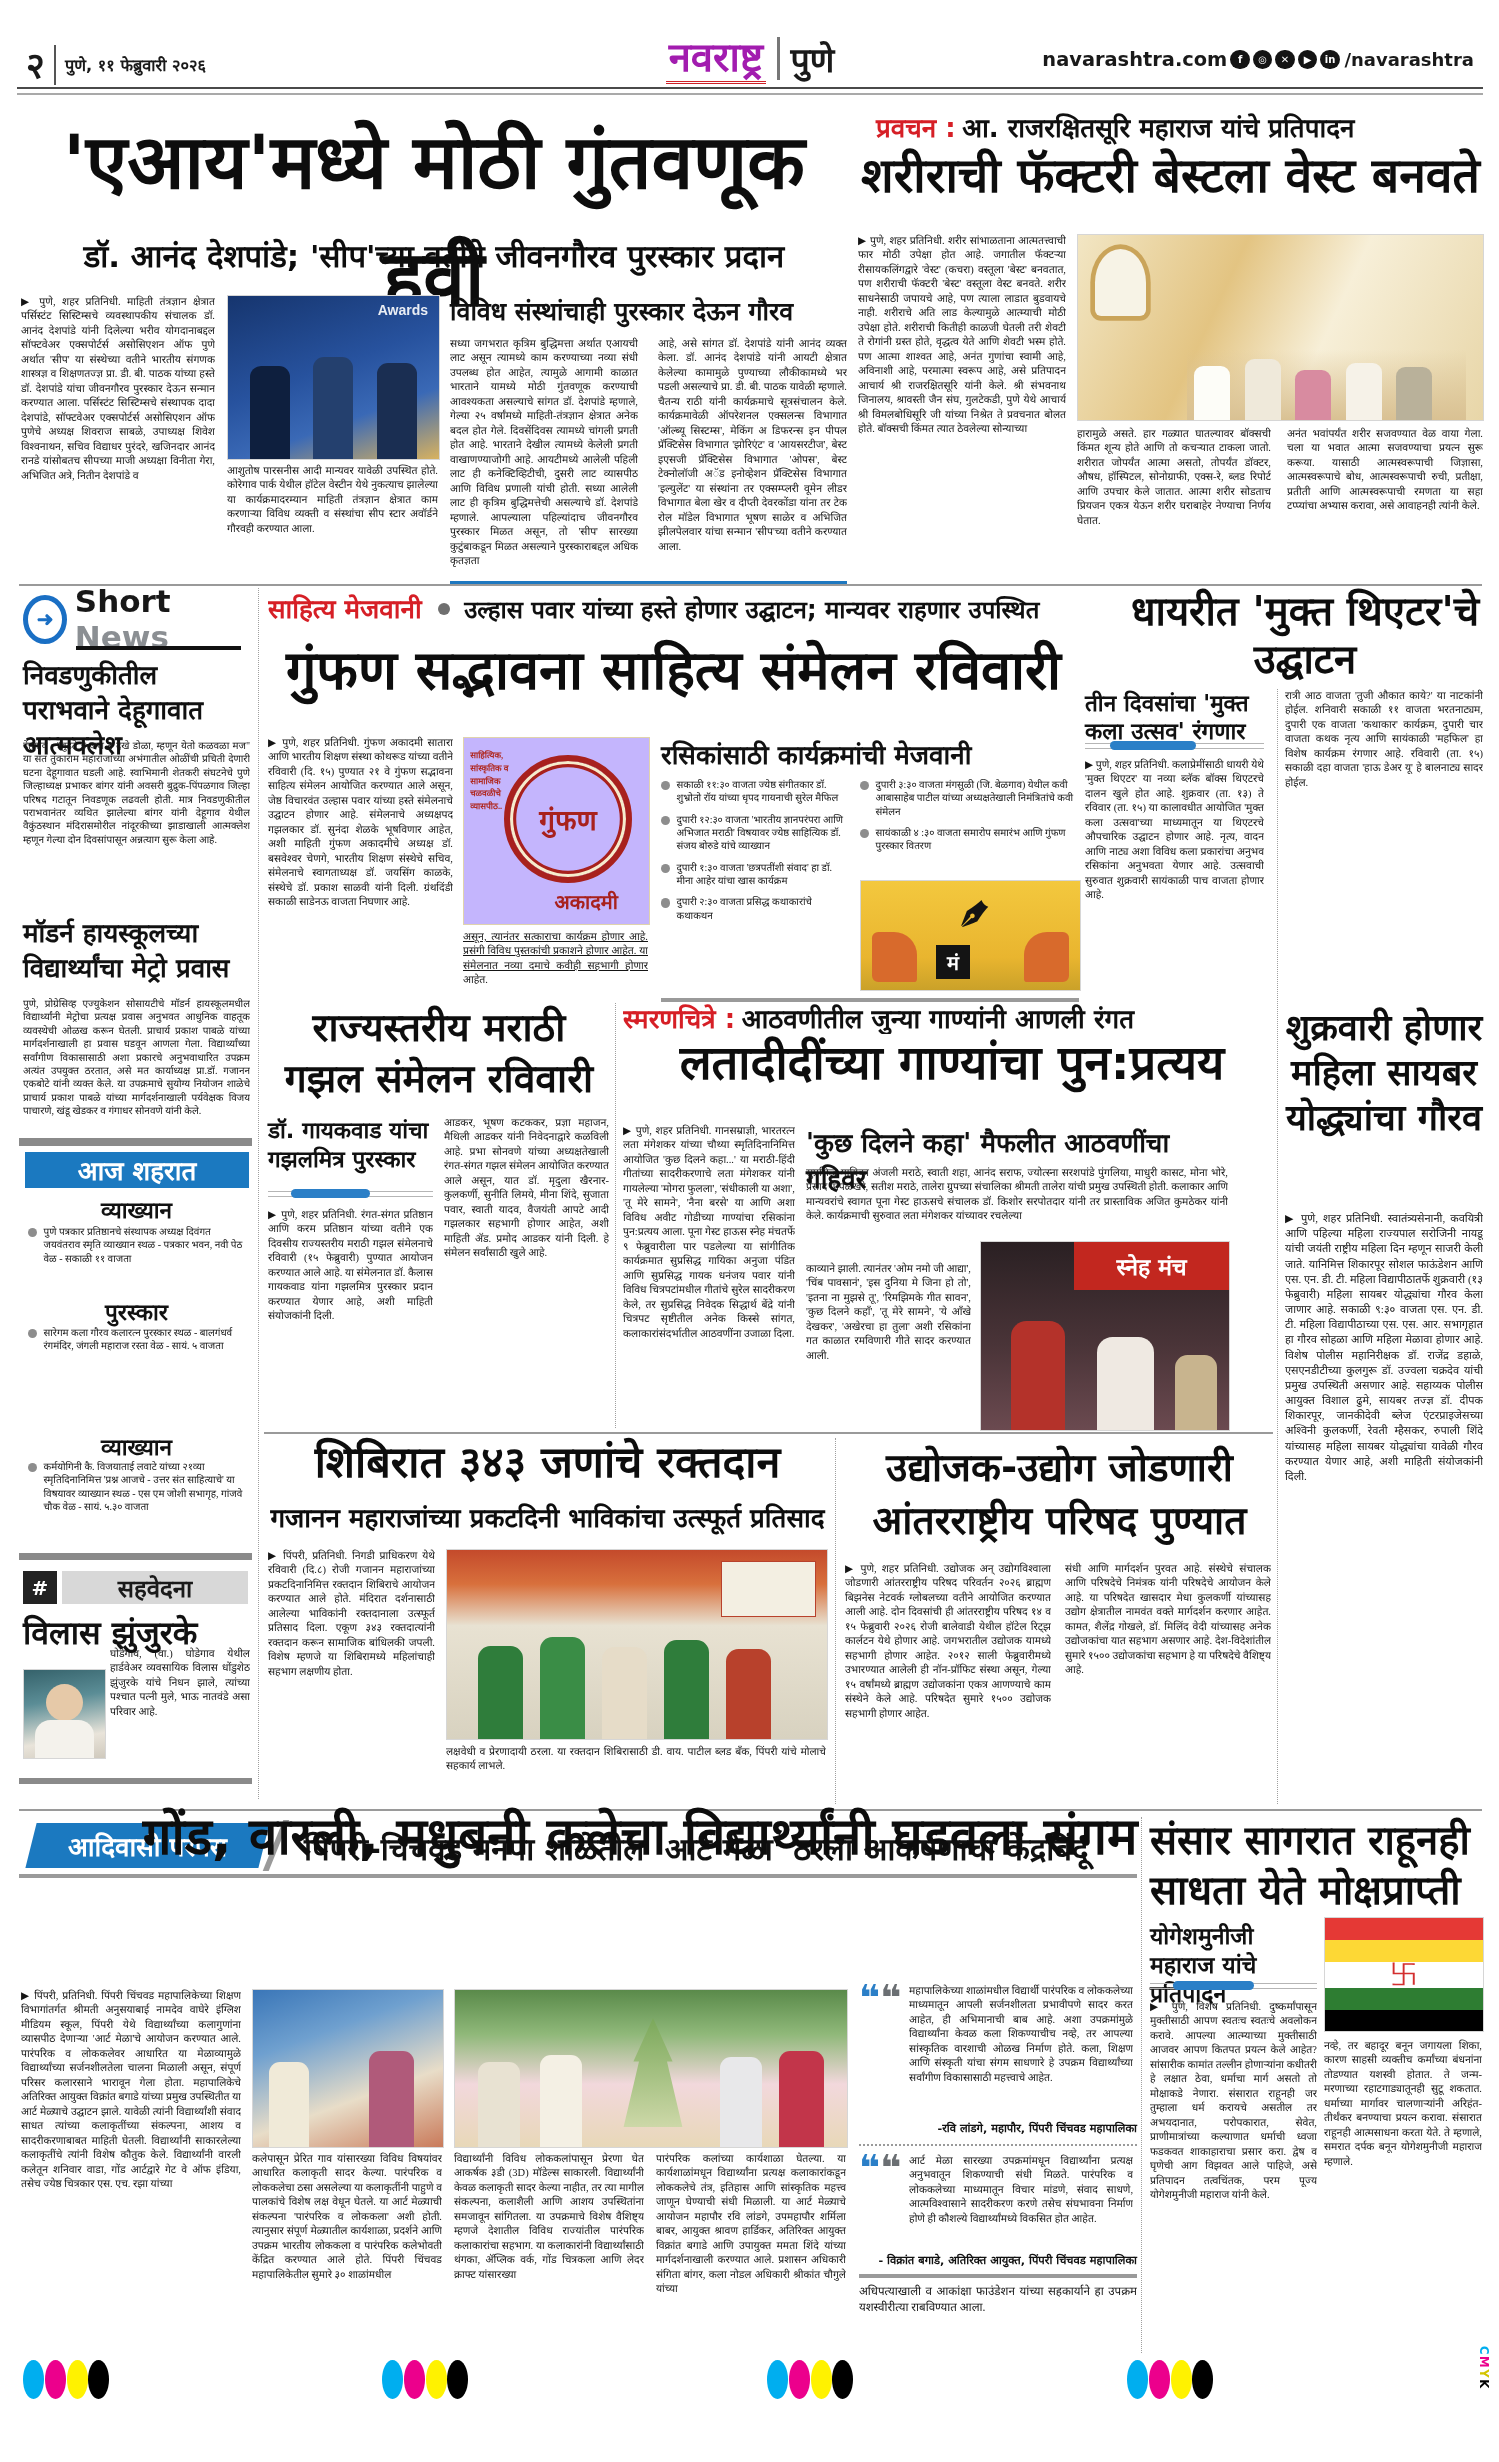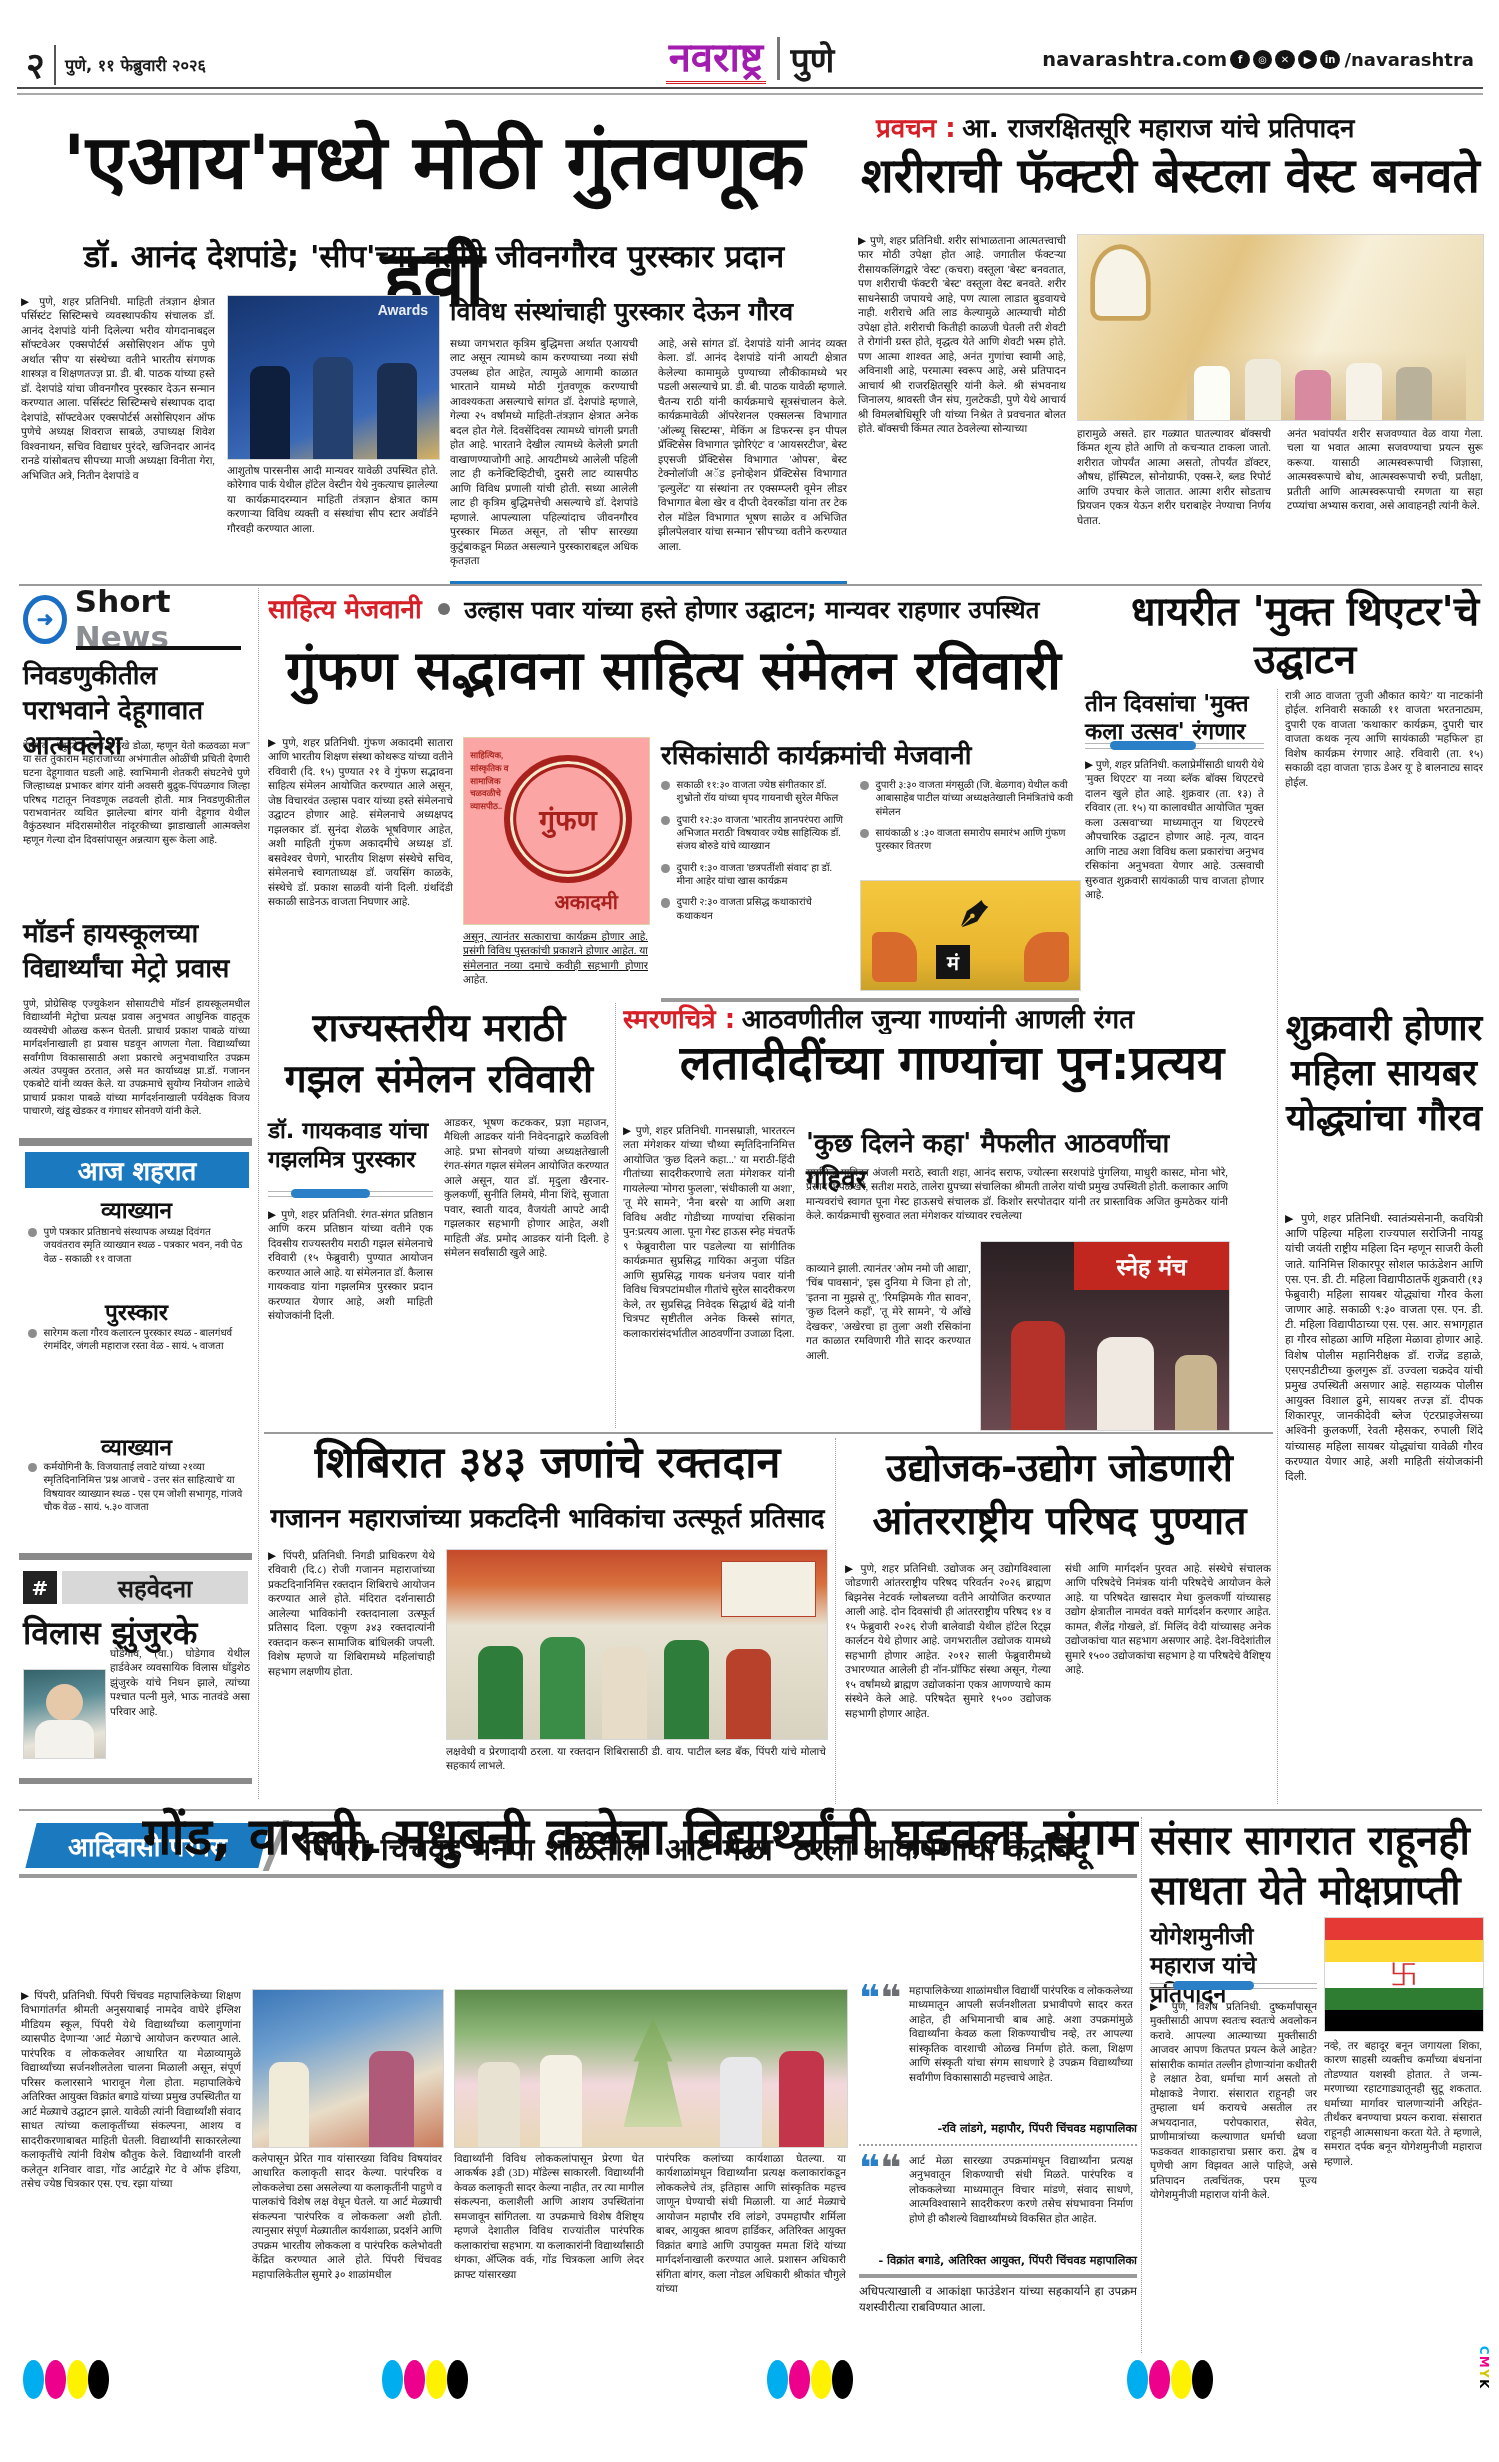--- a/index.html
+++ b/index.html
@@ -158,21 +158,21 @@
 
   <div class="abs" style="left:268px;top:590px;width:811px;height:37px;white-space:nowrap;overflow:hidden;font-size:26px;">
     <span class="kick-red">साहित्य मेजवानी</span>
     <span style="display:inline-block;width:12.4px;height:12.4px;border-radius:50%;background:#6f6f6f;margin:0 7.8px 3.1px 9.3px;"></span>
     <span class="kick-blk" style="font-size:24px;">उल्हास पवार यांच्या हस्ते होणार उद्घाटन; मान्यवर राहणार उपस्थित</span>
   </div>
   <div class="abs headline" style="left:268px;top:630px;width:811px;height:92px;font-size:54px;line-height:1.5;">गुंफण सद्भावना साहित्य संमेलन रविवारी</div>
 
   <div class="abs bodytext" style="left:268px;top:736px;width:185px;height:247px;">▶ पुणे, शहर प्रतिनिधी. गुंफण अकादमी सातारा आणि भारतीय शिक्षण संस्था कोथरूड यांच्या वतीने रविवारी (दि. १५) पुण्यात २१ वे गुंफण सद्भावना साहित्य संमेलन आयोजित करण्यात आले असून, जेष्ठ विचारवंत उल्हास पवार यांच्या हस्ते संमेलनाचे उद्घाटन होणार आहे. संमेलनाचे अध्यक्षपद गझलकार डॉ. सुनंदा शेळके भूषविणार आहेत, अशी माहिती गुंफण अकादमीचे अध्यक्ष डॉ. बसवेश्वर चेणगे, भारतीय शिक्षण संस्थेचे सचिव, संमेलनाचे स्वागताध्यक्ष डॉ. जयसिंग काळके, संस्थेचे डॉ. प्रकाश साळवी यांनी दिली. ग्रंथदिंडी सकाळी साडेनऊ वाजता निघणार आहे.</div>
 
-  <div class="abs photo" style="left:463px;top:737px;width:185px;height:186px;background:#fca5a5;border:0.8px solid #e0d3ac;">
+  <div class="abs photo" style="left:463px;top:737px;width:185px;height:186px;background:#c4b5fd;border:0.8px solid #e0d3ac;">
     <div style="position:absolute;left:6.2px;top:11px;width:51px;font-size:8.5px;line-height:1.5;color:#b02a23;font-weight:bold;text-align:left;">साहित्यिक, सांस्कृतिक व सामाजिक चळवळीचे व्यासपीठ..</div>
     <div style="position:absolute;right:17px;top:17px;width:116px;height:116px;border-radius:50%;border:6.2px solid #a8211d;box-shadow:inset 0 0 0 3.1px #f6eccd, inset 0 0 0 6.2px #a8211d;display:flex;align-items:center;justify-content:center;">
       <span style="color:#a8211d;font-size:28px;font-weight:bold;font-family:'DejaVu Sans',sans-serif;">गुंफण</span>
     </div>
     <div style="position:absolute;right:31px;bottom:9.3px;color:#a8211d;font-size:20px;font-weight:bold;font-family:'DejaVu Sans',sans-serif;">अकादमी</div>
   </div>
   <div class="abs bodytext" style="left:463px;top:930px;width:185px;height:54px;text-decoration:underline;">असून, त्यानंतर सत्काराचा कार्यक्रम होणार आहे. प्रसंगी विविध पुस्तकांची प्रकाशने होणार आहेत. या संमेलनात नव्या दमाचे कवीही सहभागी होणार आहेत.</div>
 
   <div class="abs subhead" style="left:661px;top:736px;width:418px;height:36px;font-size:26px;">रसिकांसाठी कार्यक्रमांची मेजवानी</div>
 

